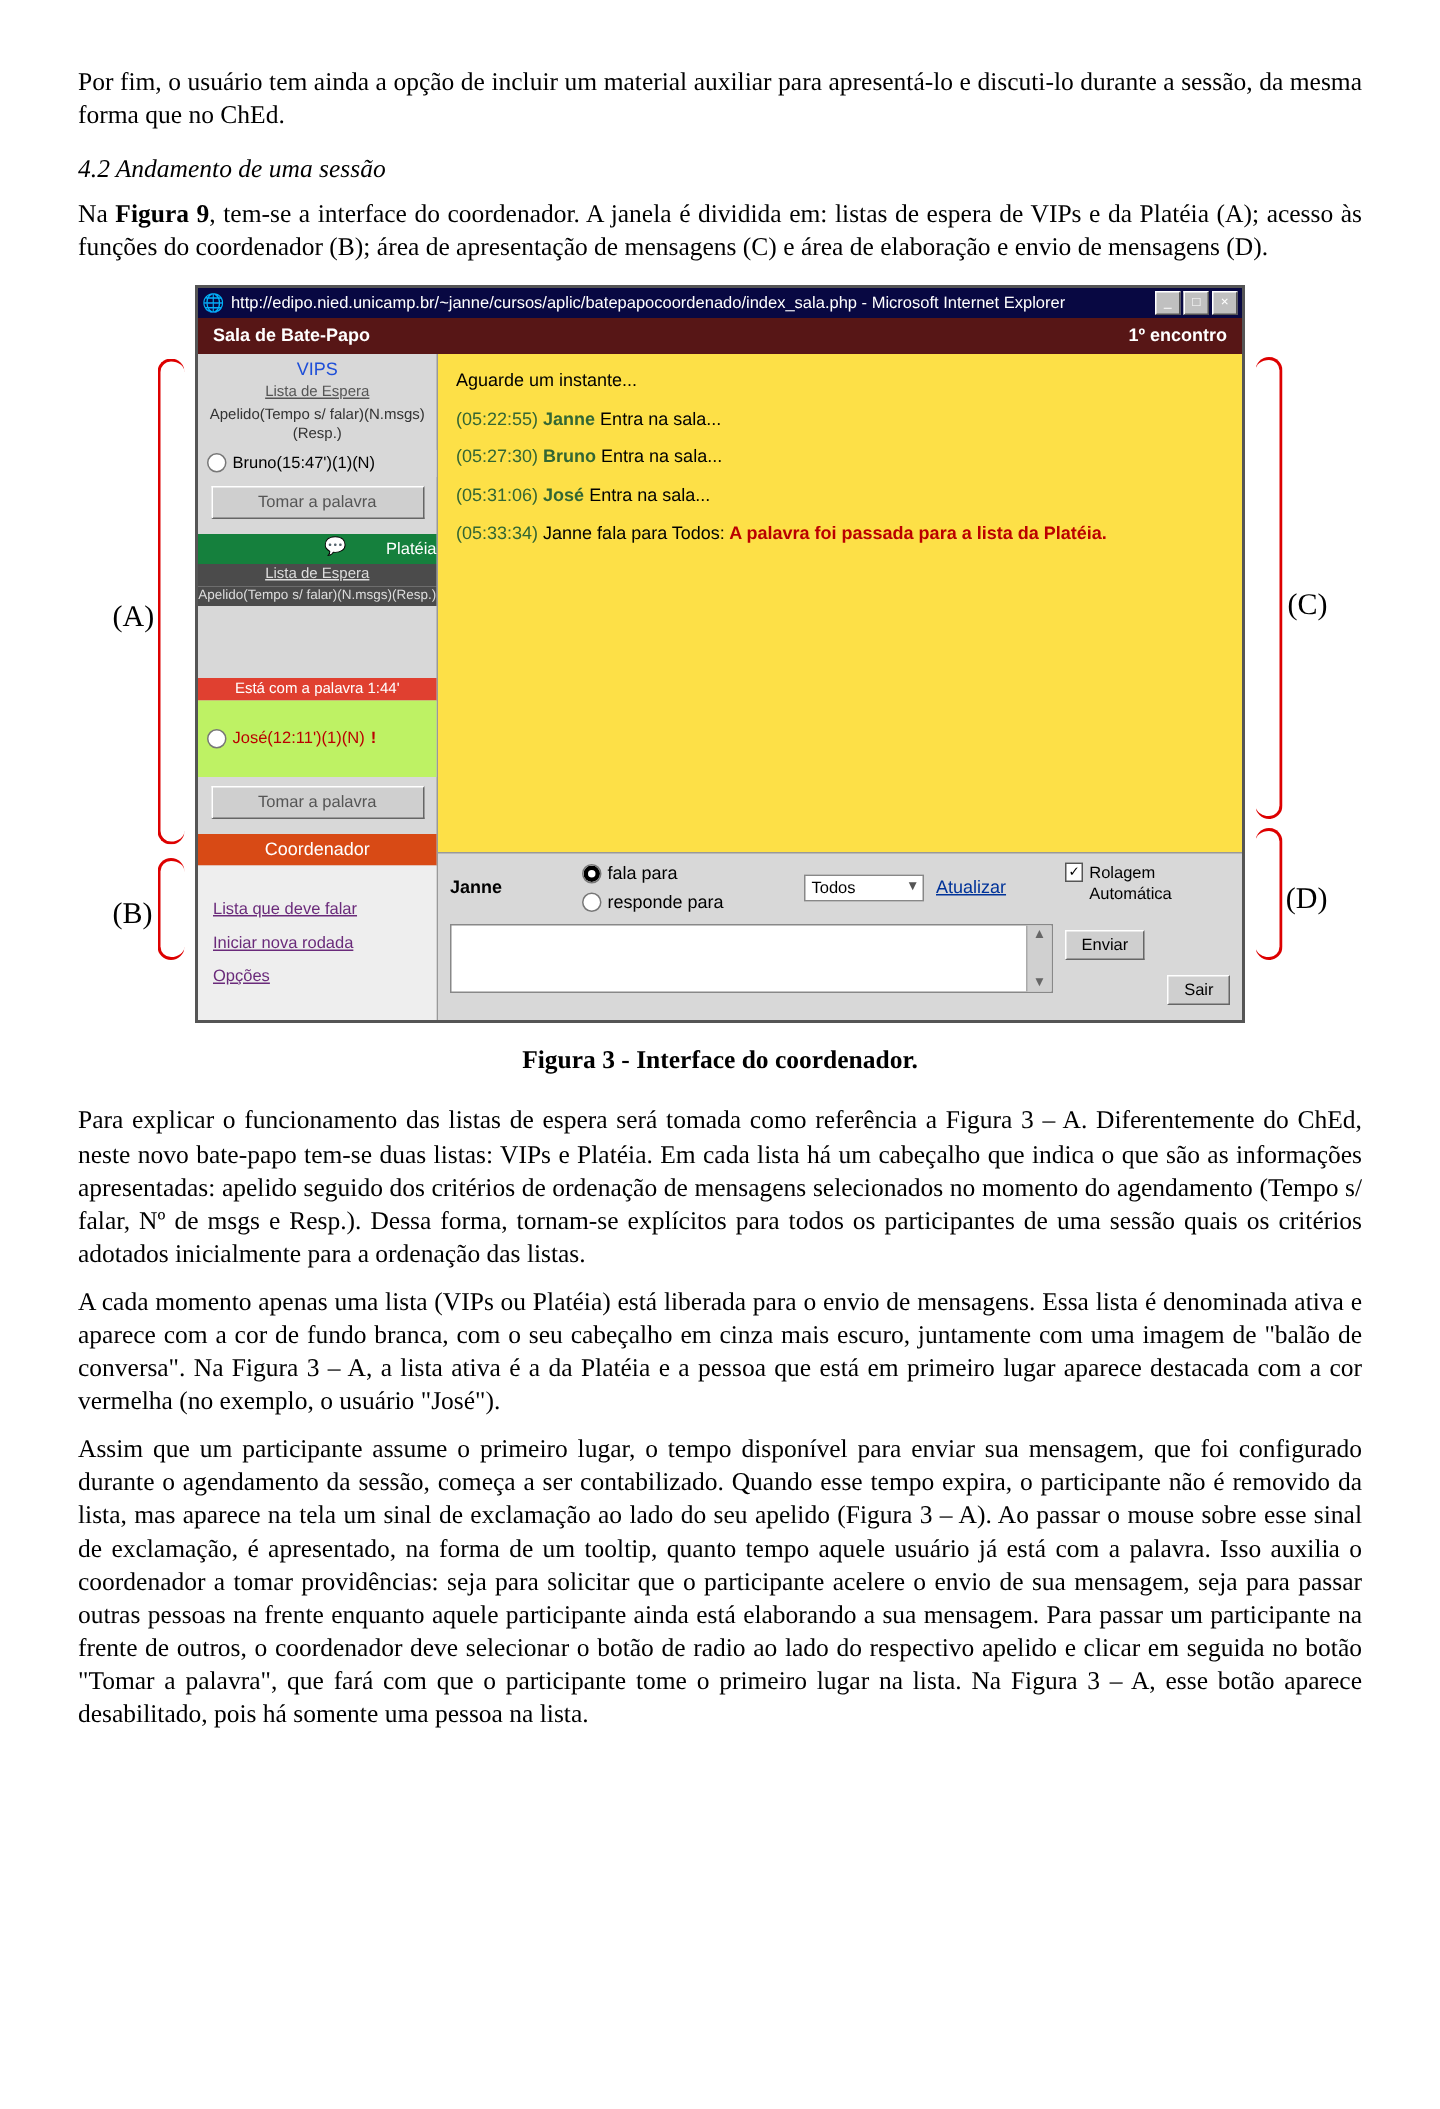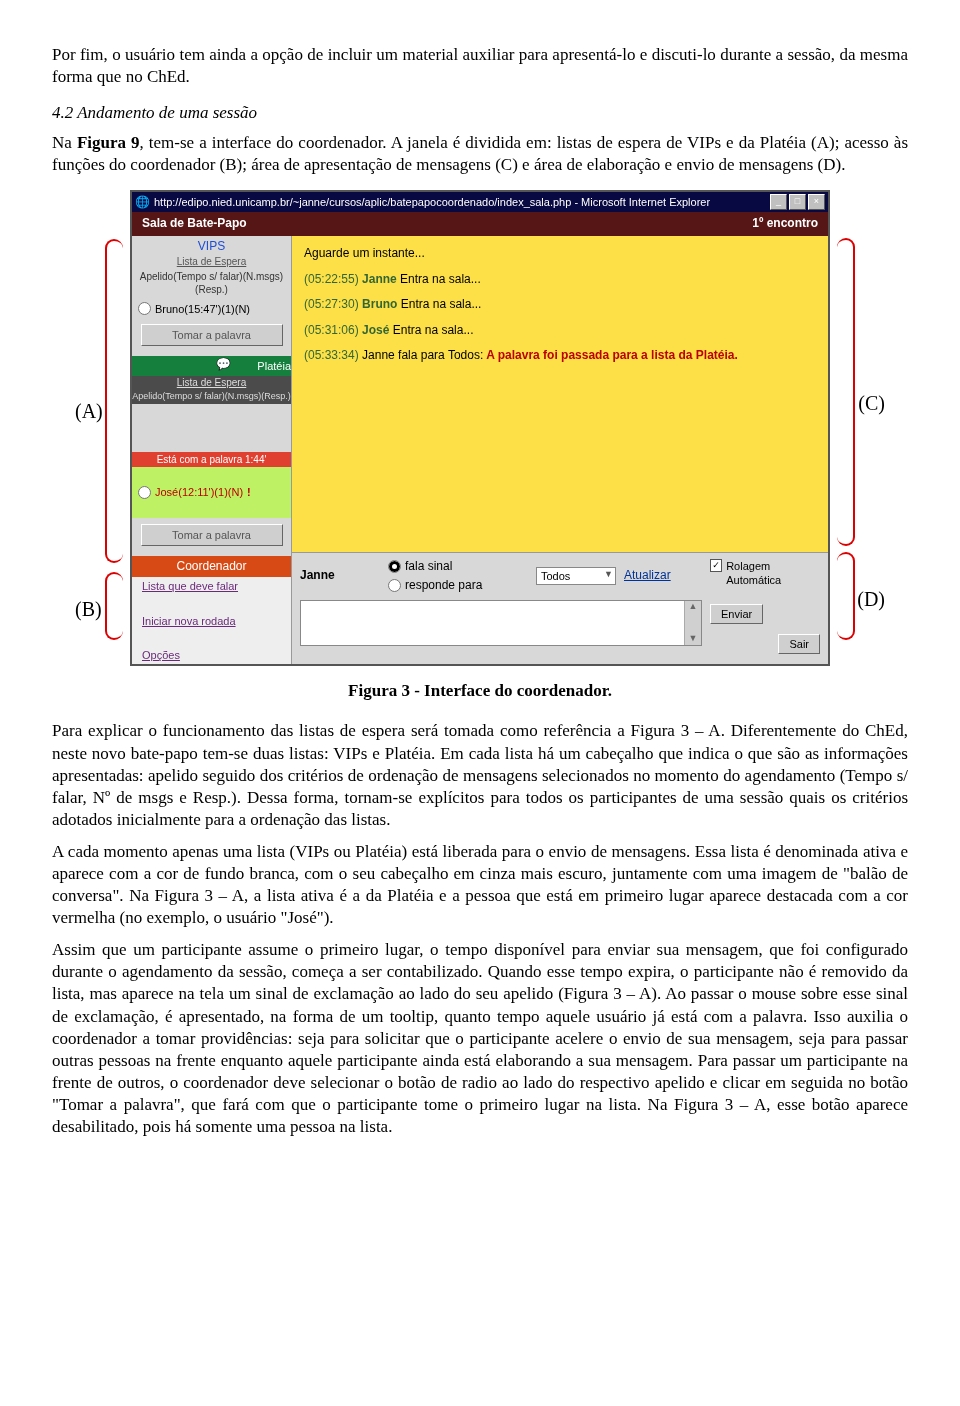--- a/index.html
+++ b/index.html
@@ -149,22 +149,22 @@
     background: #bef264; display:flex; align-items:center; gap:4px;
     padding: 18px 6px; font-size:11px;
   }
   .jose-row .name { color:#b00; }
   .jose-row .excl { color:#b00; font-weight:bold; }
 
   .coord-hdr {
     background: #d84a15; color:#fff; text-align:center; padding:3px 0; font-size:12px;
   }
   .coord-links {
-    background:#eee; padding: 2px 10px;
-    display:flex; flex-direction:column; gap:20px;
+    background:#eee; padding: 22px 10px;
+    display:flex; flex-direction:column; gap:8px;
   }
   .coord-links span { color:#6a2a7a; text-decoration:underline; font-size:11px; }
 
   
   .rightcol {
     flex: 1;
     background: #fde047;
     display: flex;
     flex-direction: column;
   }
@@ -325,21 +325,21 @@
             <span class="pre">Janne fala para Todos:</span>
             <span>A palavra foi passada para a lista da Platéia.</span>
           </div>
         </div>
 
         <div class="compose-wrap">
           <div class="compose-left">
             <div class="compose-name">Janne</div>
             <div class="radio-line" style="grid-column:2; grid-row:1;">
               <span class="radio-g" style="background:#fff; box-shadow: inset 0 0 0 3px #000;"></span>
-              <span>fala sinal</span>
+              <span>fala para</span>
             </div>
             <div class="radio-line" style="grid-column:2; grid-row:2;">
               <span class="radio-g"></span>
               <span>responde para</span>
             </div>
             <div class="sel" style="grid-column:3; grid-row:1 / span 2; align-self:center;">Todos</div>
             <div class="link" style="grid-column:4; grid-row:1 / span 2; align-self:center;">Atualizar</div>
           </div>
           <div class="compose-right">
             <div class="chk">

